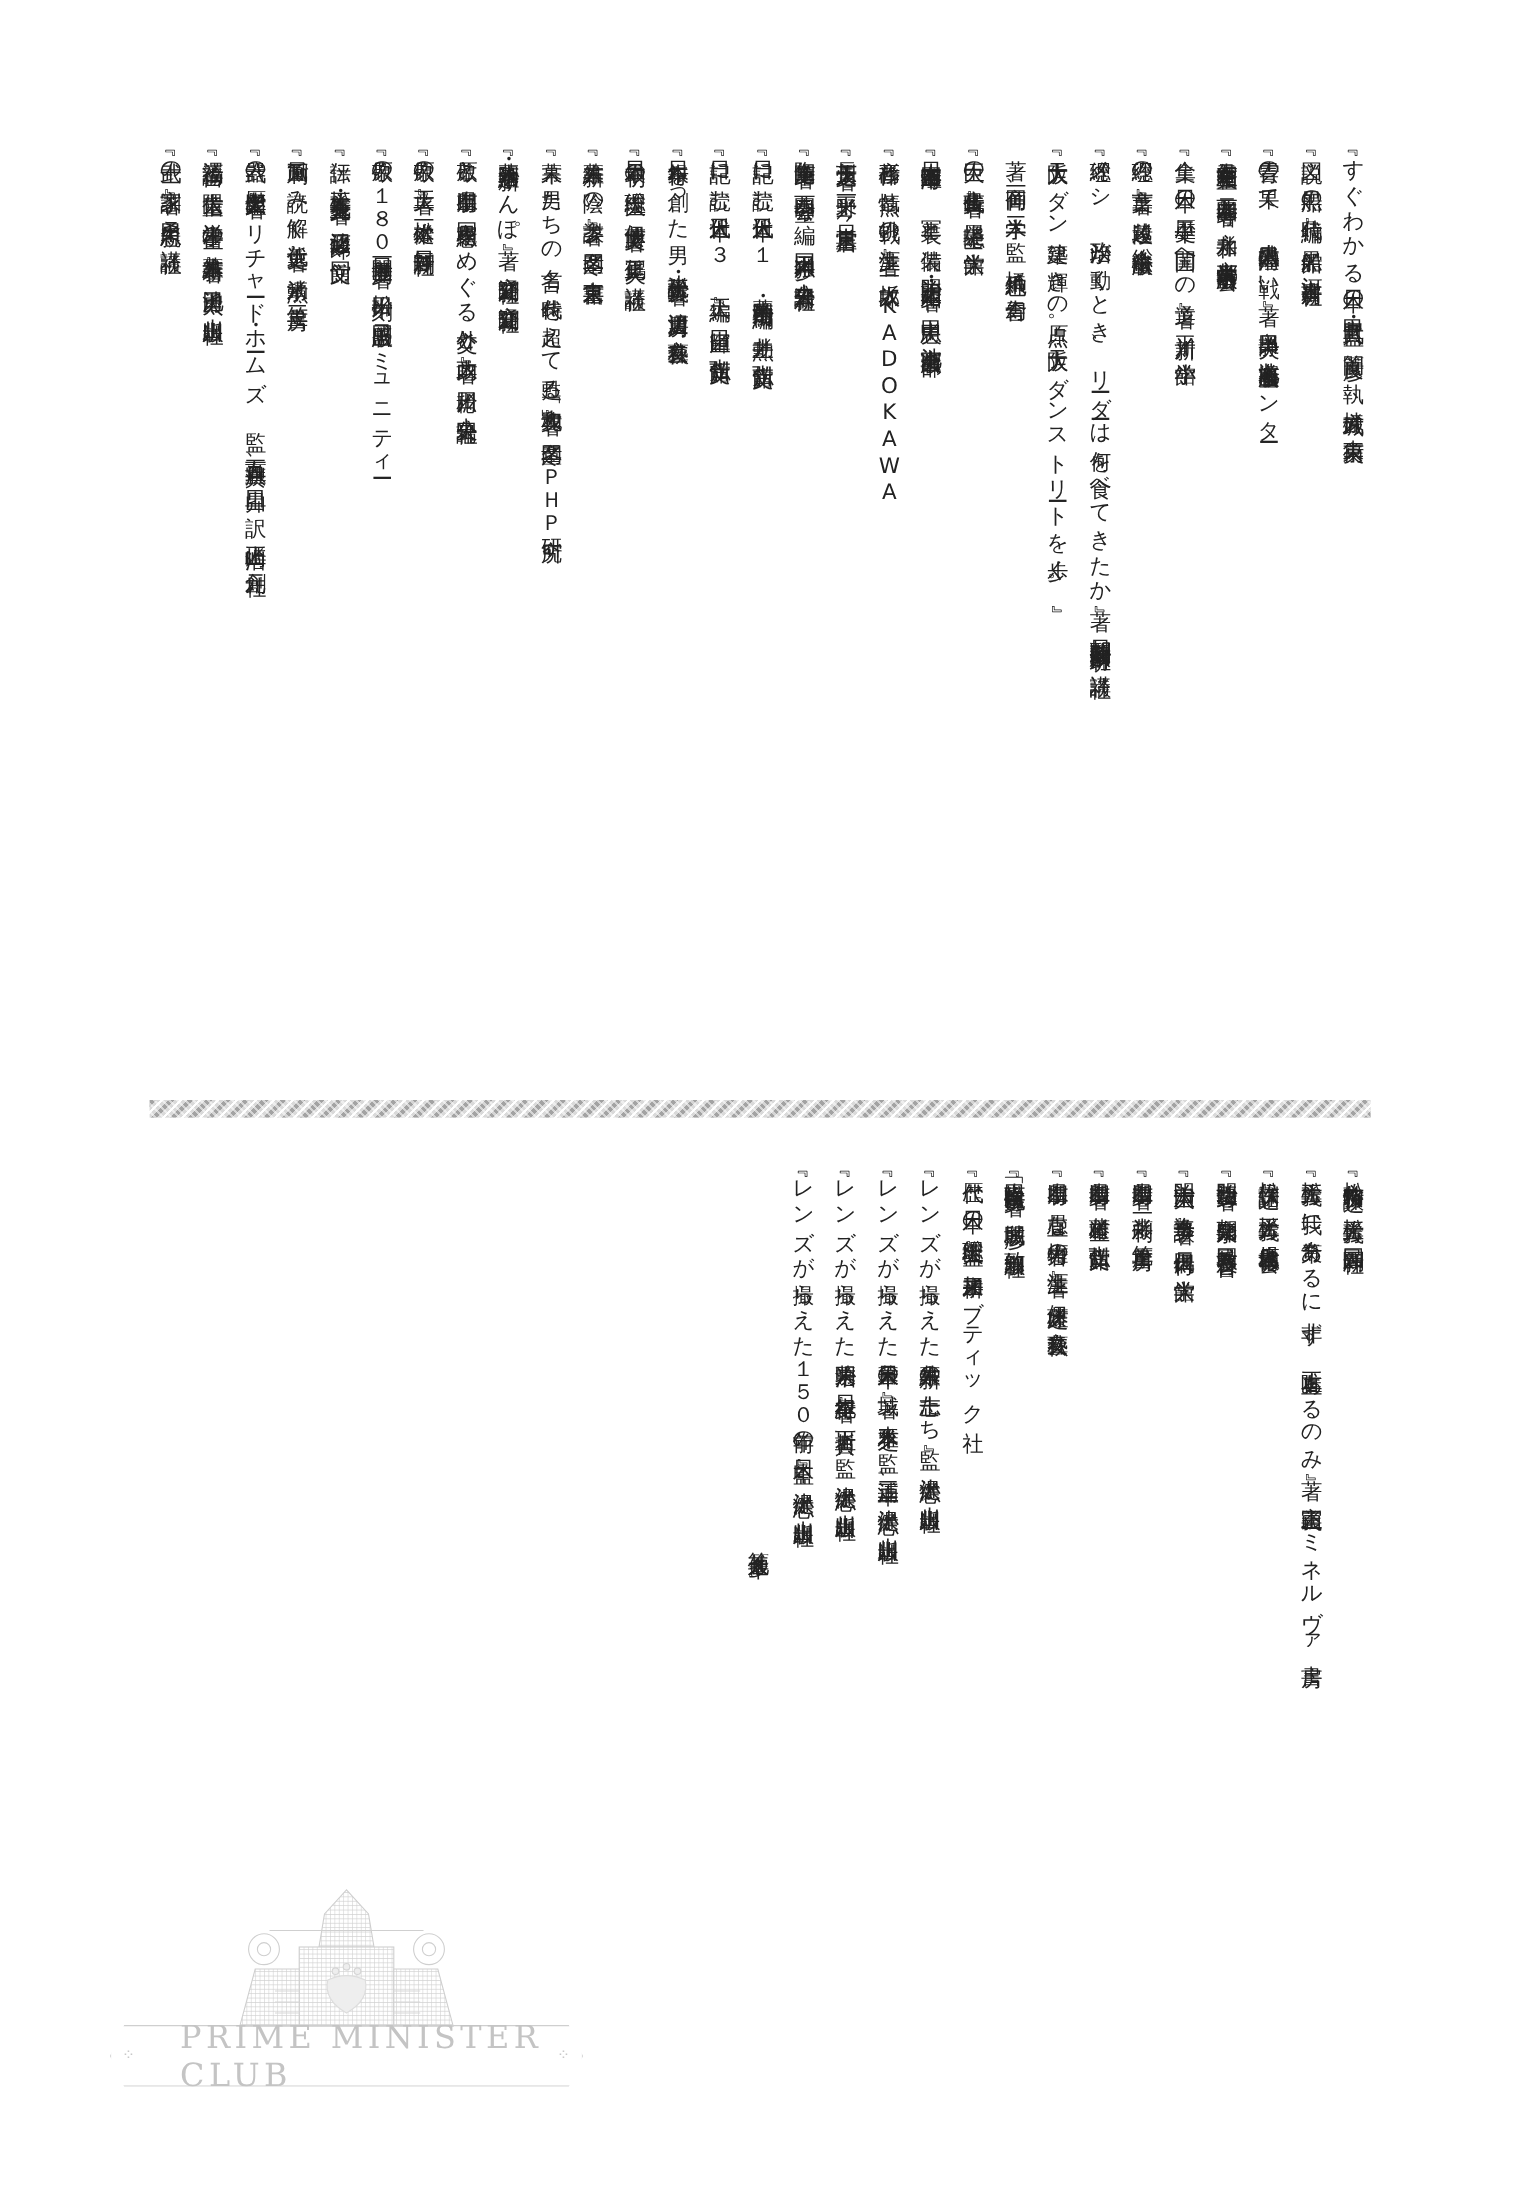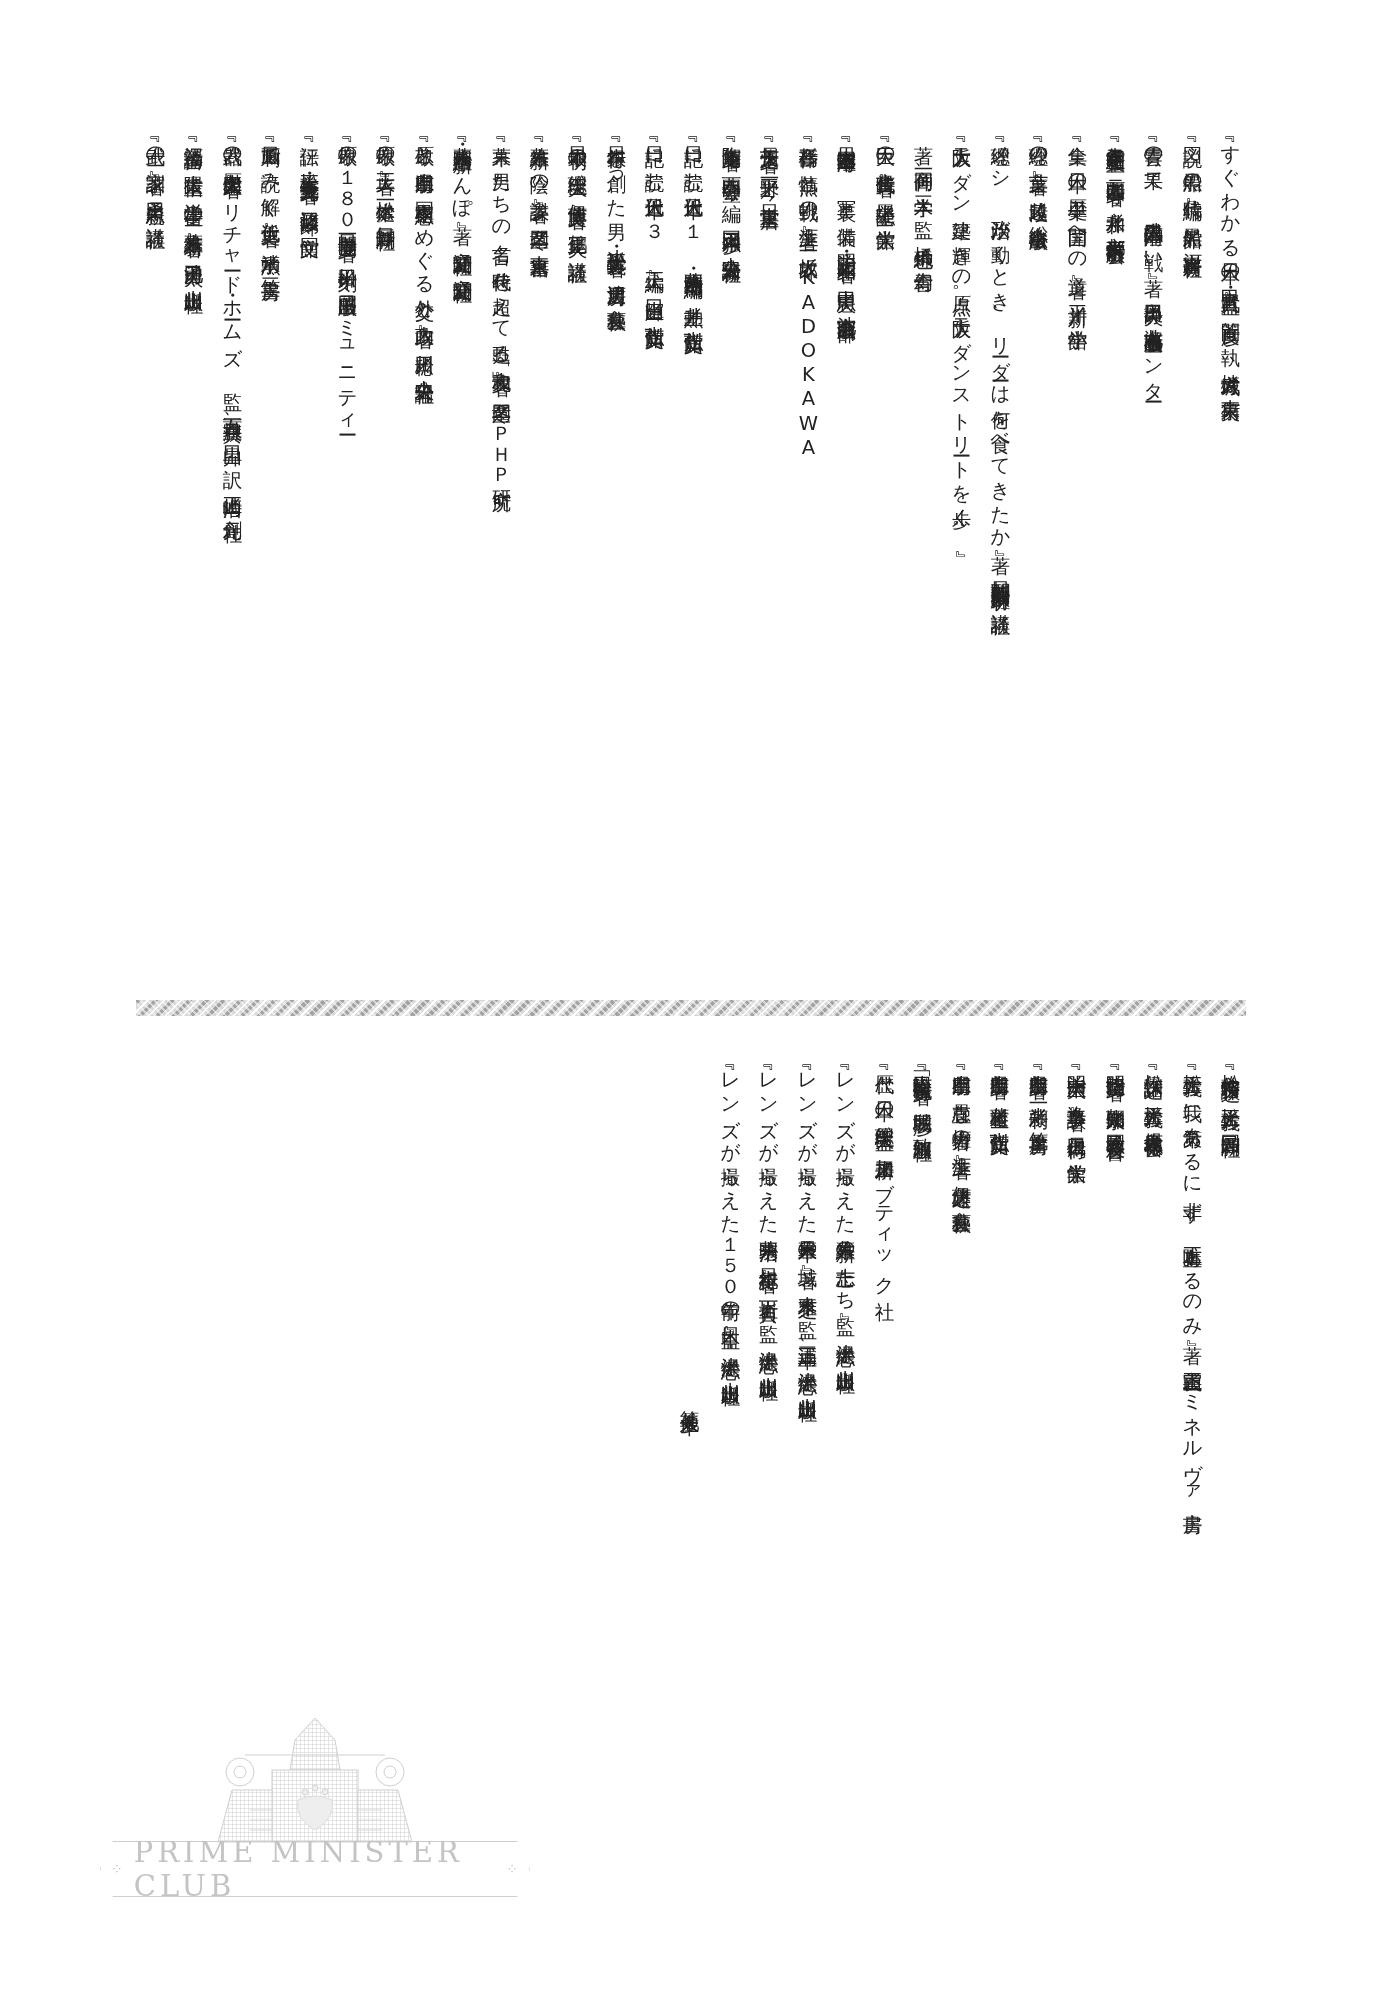--- a/index.html
+++ b/index.html
@@ -30,21 +30,21 @@
   }
   .logo { position: absolute; left: 100px; top: 1700px; width: 430px; height: 200px; }
   .logo-banner {
     position: absolute; left: 0; top: 141px; width: 430px; height: 56px;
     border: 1.5px solid #cfcfcf; border-radius: 10px; box-sizing: border-box;
     display: flex; align-items: center; justify-content: center;
     clip-path: polygon(3% 0, 97% 0, 100% 50%, 97% 100%, 3% 100%, 0 50%);
   }
   .logo-text {
     font-family: "DejaVu Serif", serif; font-size: 29px; letter-spacing: 4px;
-    color: #c4c4c4; font-weight: normal;
+    color: #c4c4c4; font-weight: normal; margin-left: 30px;
   }
   .logo-dots { color: #c8c8c8; font-size: 14px; margin: 0 10px; letter-spacing: 1px; }
 </style>
 </head>
 <body>
 
 <div>
   <div class="col" style="left:1219px; top:130px;">『すぐわかる日本の甲冑・武具』監 笹間良彦　執 棟方武城／東京美術</div>
   <div class="col" style="left:1181px; top:130px;">『図説 黒船の時代』編 黒船館／河出書房新社</div>
   <div class="col" style="left:1142px; top:130px;">『青雲の果て 武人黒田清隆の戦い』著 奥田静夫／北海道出版企画センター</div>

